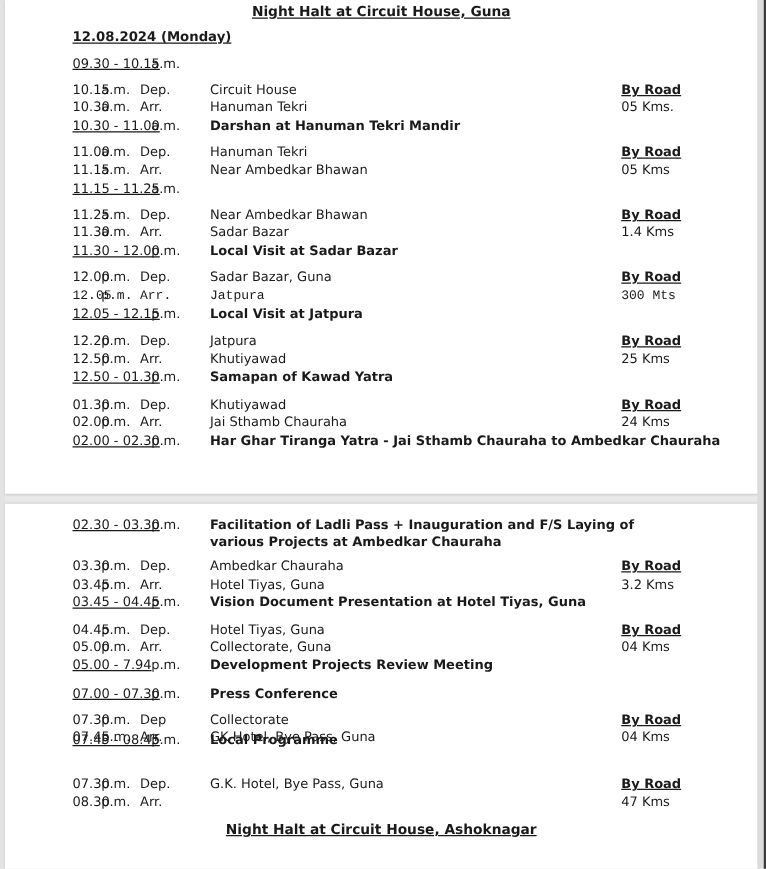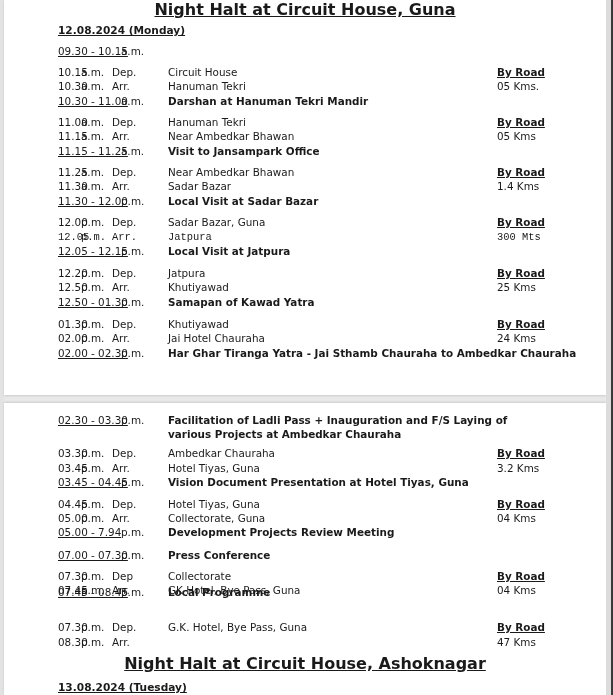--- a/index.html
+++ b/index.html
@@ -58,21 +58,21 @@
   .c-ampm { left: 77px; }
   .c-type { left: 108px; }
   .c-range { left: 54px; text-decoration: underline; }
   .c-rampm { left: 117px; }
   .c-place { left: 164px; }
   .c-right { left: 493px; }
   .bold { font-weight: bold; }
   .ul { text-decoration: underline; }
   .centered {
     position: absolute; left: 0; width: 602px; text-align: center;
-    font-size: 16px; font-weight: bold; text-decoration: underline;
+    font-size: 11px; font-weight: bold; text-decoration: underline;
     height: 15px; line-height: 15px;
   }
   .date-hdr {
     position: absolute; left: 54px;
     font-size: 10.6px; font-weight: bold; text-decoration: underline;
     height: 15px; line-height: 15px;
   }
 </style>
 </head>
 <body>
@@ -119,21 +119,20 @@
     <div class="line" style="top:129px;">
       <span class="c-time">11.15</span>
       <span class="c-ampm">a.m.</span>
       <span class="c-type">Arr.</span>
       <span class="c-place">Near Ambedkar Bhawan</span>
       <span class="c-right">05 Kms</span>
     </div>
     <div class="line" style="top:144px;">
       <span class="c-range">11.15 - 11.25</span>
       <span class="c-rampm">a.m.</span>
-      <span class="c-place bold">Visit to Jansampark Office</span>
     </div>
 
     <div class="line" style="top:165px;">
       <span class="c-time">11.25</span>
       <span class="c-ampm">a.m.</span>
       <span class="c-type">Dep.</span>
       <span class="c-place">Near Ambedkar Bhawan</span>
       <span class="c-right bold ul">By Road</span>
     </div>
     <div class="line" style="top:179px;">
@@ -193,21 +192,21 @@
       <span class="c-time">01.30</span>
       <span class="c-ampm">p.m.</span>
       <span class="c-type">Dep.</span>
       <span class="c-place">Khutiyawad</span>
       <span class="c-right bold ul">By Road</span>
     </div>
     <div class="line" style="top:331px;">
       <span class="c-time">02.00</span>
       <span class="c-ampm">p.m.</span>
       <span class="c-type">Arr.</span>
-      <span class="c-place">Jai Hotel Chauraha</span>
+      <span class="c-place">Jai Sthamb Chauraha</span>
       <span class="c-right">24 Kms</span>
     </div>
     <div class="line" style="top:346px;">
       <span class="c-range">02.00 - 02.30</span>
       <span class="c-rampm">p.m.</span>
       <span class="c-place bold">Har Ghar Tiranga Yatra - Jai Sthamb Chauraha to Ambedkar Chauraha</span>
     </div>
   </div>
 
   <div class="page page2">
@@ -294,17 +293,16 @@
       <span class="c-right bold ul">By Road</span>
     </div>
     <div class="line" style="top:232px;">
       <span class="c-time">08.30</span>
       <span class="c-ampm">p.m.</span>
       <span class="c-type">Arr.</span>
       <span class="c-right">47 Kms</span>
     </div>
 
     <div class="centered" style="top:253px;">Night Halt at Circuit House, Ashoknagar</div>
-    <div class="date-hdr" style="top:277px;">13.08.2024 (Tuesday)</div>
   </div>
 
   <div class="edge-right"></div>
 </div>
 
 </body></html>

